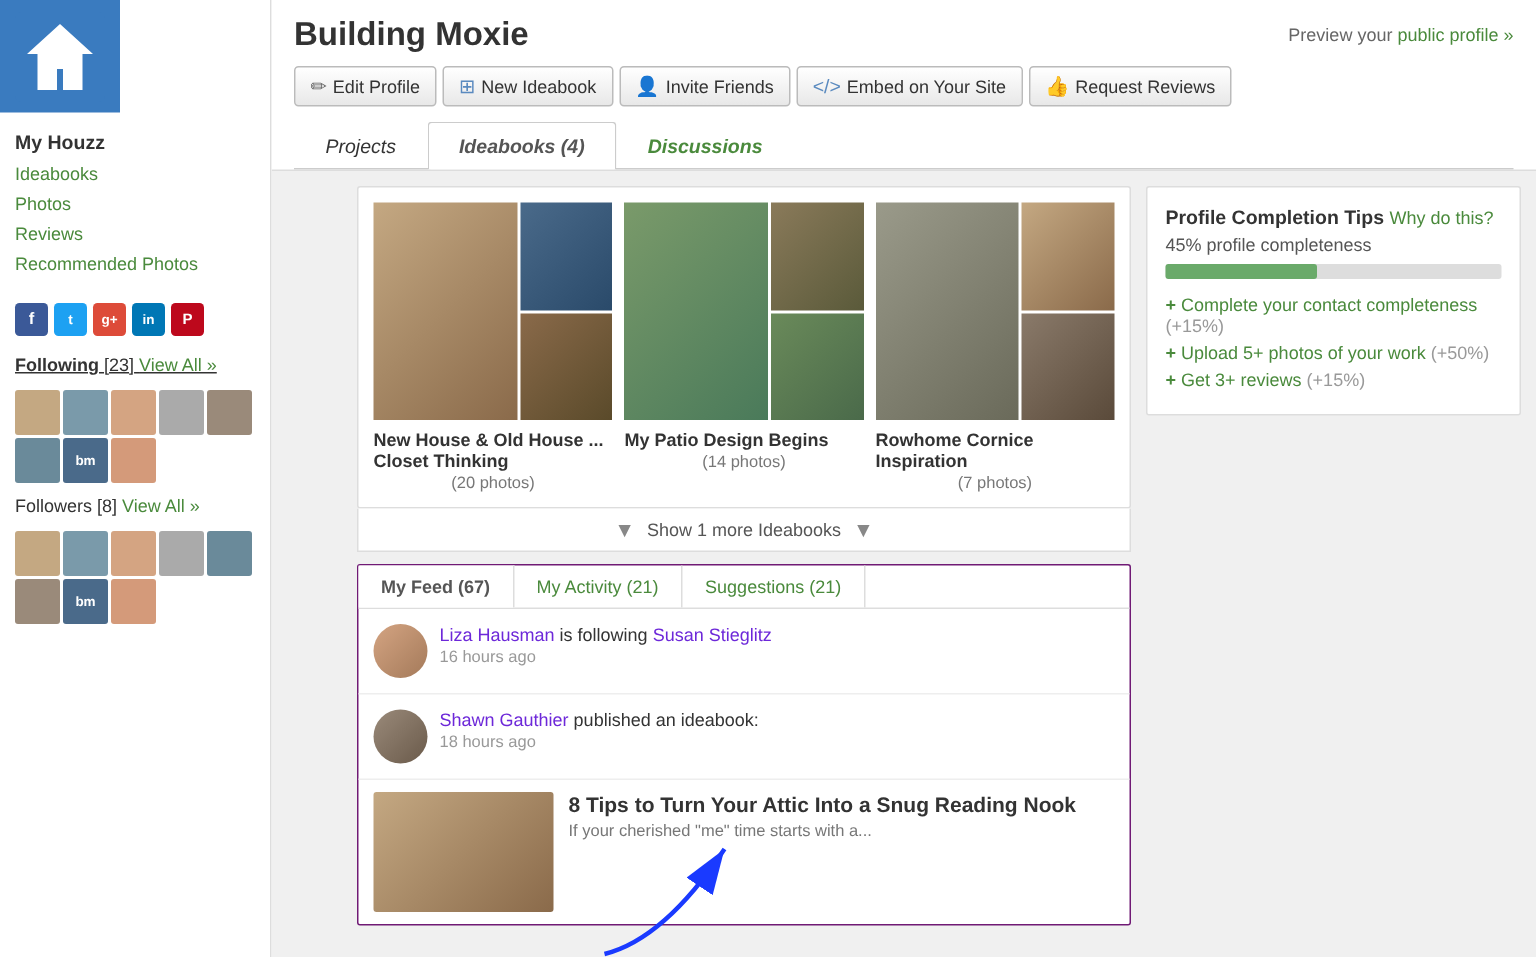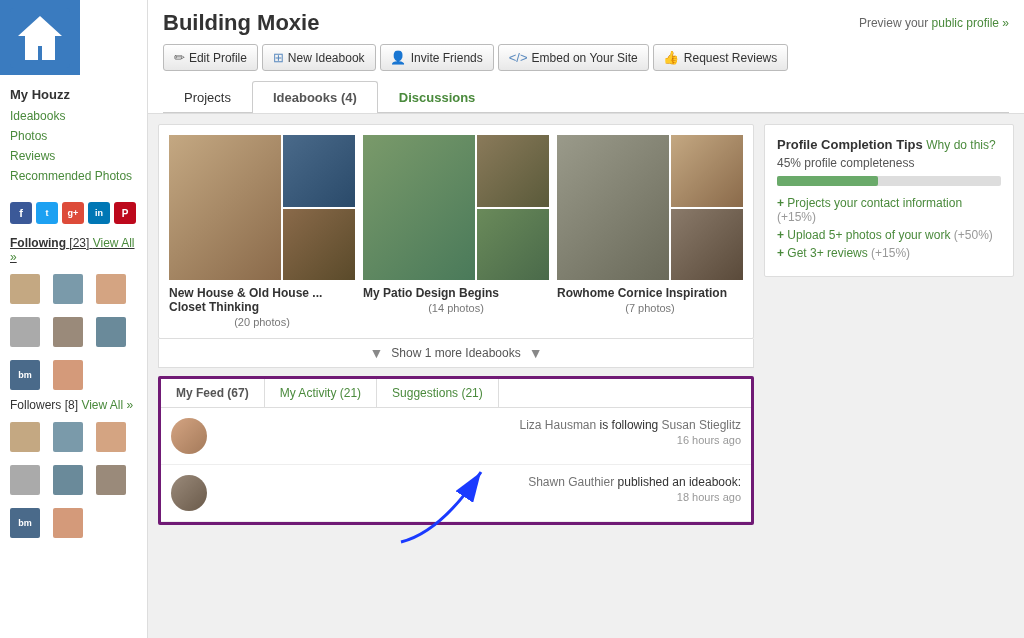--- a/index.html
+++ b/index.html
@@ -2,38 +2,38 @@
 <html><head>
   <meta charset="utf-8">
   <style>
     * { box-sizing: border-box; margin: 0; padding: 0; }
     body { font-family: Arial, sans-serif; font-size: 12px; background: #f0f0f0; color: #333; }
 
     
     .page-wrapper { display: flex; width: 1024px; min-height: 638px; }
     
     
-    .sidebar { width: 148px; background: #fff; border-right: 1px solid #ddd; padding: 0; flex-shrink: 0; }
+    .sidebar { width: 181px; background: #fff; border-right: 1px solid #ddd; padding: 0; flex-shrink: 0; }
     .sidebar-logo { background: #3a7bbf; width: 80px; height: 75px; display: flex; align-items: center; justify-content: center; }
     .sidebar-logo svg { width: 60px; height: 60px; }
     .sidebar-nav { padding: 8px 0; }
     .sidebar-nav-item { padding: 4px 10px; font-size: 13px; font-weight: bold; color: #333; cursor: pointer; }
     .sidebar-nav-item.active { color: #333; font-weight: bold; }
     .sidebar-sub-item { padding: 3px 10px 3px 10px; font-size: 12px; color: #4a8a3c; cursor: pointer; }
     .sidebar-social { display: flex; gap: 4px; padding: 8px 10px; }
     .social-icon { width: 22px; height: 22px; border-radius: 3px; display: flex; align-items: center; justify-content: center; color: #fff; font-size: 11px; font-weight: bold; cursor: pointer; }
     .social-fb { background: #3b5998; }
     .social-tw { background: #1da1f2; }
     .social-gp { background: #dd4b39; }
     .social-li { background: #0077b5; }
     .social-pi { background: #bd081c; }
     .sidebar-following { padding: 4px 10px; font-size: 12px; text-decoration: underline; }
     .sidebar-following a { color: #4a8a3c; text-decoration: none; }
     .following-label { font-weight: bold; color: #333; }
-    .follower-grid { display: flex; flex-wrap: wrap; gap: 13px; padding: 6px 10px; }
+    .follower-grid { display: flex; flex-wrap: wrap; gap: 2px; padding: 6px 10px; }
     .follower-avatar { width: 30px; height: 30px; border-radius: 2px; background: #ccc; overflow: hidden; display: flex; align-items: center; justify-content: center; font-size: 10px; color: #999; }
     .followers-label { padding: 2px 10px 4px; font-size: 12px; }
     .followers-label a { color: #4a8a3c; text-decoration: none; }
     .followers-label .fl { font-weight: normal; color: #333; }
 
     
     .main-content { flex: 1; background: #f0f0f0; overflow: hidden; }
     
     
     .main-header { background: #fff; padding: 10px 15px 0 15px; border-bottom: 1px solid #ddd; }
@@ -46,21 +46,21 @@
     .toolbar-btn { display: flex; align-items: center; gap: 4px; padding: 5px 10px; border: 1px solid #bbb; border-radius: 3px; background: linear-gradient(to bottom, #fff, #e8e8e8); font-size: 12px; cursor: pointer; color: #333; text-decoration: none; }
     .toolbar-btn .btn-icon { font-size: 13px; }
     .btn-icon-pencil { color: #666; }
     .btn-icon-book { color: #5a8abf; }
     .btn-icon-friends { color: #5a8abf; }
     .btn-icon-embed { color: #5a8abf; }
     .btn-icon-reviews { color: #6aaa6a; }
 
     
     .tabs-bar { display: flex; background: #fff; border-bottom: 1px solid #ccc; margin-top: 10px; }
-    .tab { padding: 8px 20px; font-size: 13px; cursor: pointer; border: 1px solid transparent; border-bottom: none; margin-bottom: -1px; }
+    .tab { padding: 8px 20px; font-size: 13px; cursor: pointer; border: 1px solid transparent; border-bottom: none; margin-bottom: -1px; font-style: italic; }
     .tab.active { background: #fff; border-color: #ccc; border-bottom-color: #fff; font-weight: bold; color: #555; border-radius: 3px 3px 0 0; }
     .tab.green { color: #4a8a3c; font-weight: bold; }
     .side-panel { width: 250px; flex-shrink: 0; }
 
     
     .ideabooks-grid { display: flex; gap: 8px; background: #fff; padding: 10px; border: 1px solid #ddd; border-radius: 2px; }
     .ideabook-card { flex: 1; cursor: pointer; }
     .ideabook-images { width: 100%; height: 145px; position: relative; display: flex; gap: 2px; margin-bottom: 6px; }
     .ib-main { flex: 0 0 60%; height: 100%; background: #8a7a5a; overflow: hidden; }
     .ib-thumbs { flex: 1; display: flex; flex-direction: column; gap: 2px; }
@@ -79,32 +79,32 @@
     
     .ideabook-title { font-size: 12px; font-weight: bold; color: #333; margin-bottom: 2px; }
     .ideabook-count { font-size: 11px; color: #777; text-align: center; }
 
     
     .show-more-bar { background: #fff; border: 1px solid #ddd; border-top: none; padding: 6px; display: flex; align-items: center; justify-content: center; gap: 8px; margin-top: 0; cursor: pointer; margin-bottom: 8px; }
     .show-more-bar .arrow { color: #888; font-size: 14px; }
     .show-more-bar .text { font-size: 12px; color: #555; }
 
     
-    .feed-section { background: #fff; border: 3px solid #701a75; border-radius: 2px; text-align: right; }
+    .feed-section { background: #fff; border: 1px solid #701a75; border-radius: 2px; }
     .feed-tabs { display: flex; border-bottom: 1px solid #ddd; }
     .feed-tab { padding: 7px 15px; font-size: 12px; cursor: pointer; border-right: 1px solid #ddd; }
     .feed-tab.active { background: #fff; font-weight: bold; color: #555; }
     .feed-tab.green { color: #4a8a3c; }
     .feed-content { padding: 0; }
     .feed-item { display: flex; gap: 8px; padding: 10px; border-bottom: 1px solid #eee; align-items: flex-start; }
     .feed-avatar { width: 36px; height: 36px; border-radius: 50%; background: #bbb; flex-shrink: 0; overflow: hidden; }
     .feed-avatar.liza { background: linear-gradient(135deg, #d4a482, #a47a5a); }
     .feed-avatar.shawn { background: linear-gradient(135deg, #9a8a7a, #6a5a4a); }
     .feed-text { flex: 1; }
-    .feed-text a { color: #737373; text-decoration: none; }
+    .feed-text a { color: #6d28d9; text-decoration: none; }
     .feed-time { font-size: 11px; color: #999; margin-top: 2px; }
 
     .feed-article { display: flex; gap: 10px; padding: 8px 10px; }
     .feed-article-image { width: 120px; height: 80px; flex-shrink: 0; background: linear-gradient(135deg, #c4a882, #8a6a4a); border-radius: 2px; }
     .feed-article-text { flex: 1; }
     .feed-article-title { font-size: 14px; font-weight: bold; color: #333; margin-bottom: 4px; }
     .feed-article-excerpt { font-size: 11px; color: #777; }
 
     
     .profile-tips { background: #fff; border: 1px solid #ddd; border-radius: 2px; padding: 12px; }
@@ -219,21 +219,21 @@
 
       <div class="tabs-bar">
         <div class="tab">Projects</div>
         <div class="tab active">Ideabooks (4)</div>
         <div class="tab green">Discussions</div>
       </div>
     </div>
 
     <div style="padding: 10px; display: flex; gap: 10px;">
 
-      <div style="flex:1; min-width:0;">
+      <div style="flex:1; min-width:0;margin-left:47px;">
 
         <div class="ideabooks-grid">
 
           <div class="ideabook-card">
             <div class="ideabook-images">
               <div class="ib-main ib1-main"></div>
               <div class="ib-thumbs">
                 <div class="ib-thumb ib1-t1"></div>
                 <div class="ib-thumb ib1-t2"></div>
               </div>
@@ -307,20 +307,27 @@
               <div class="feed-avatar shawn"></div>
               <div class="feed-text">
                 <div>
                   <a href="#">Shawn Gauthier</a>
                   <span> published an ideabook:</span>
                 </div>
                 <div class="feed-time">18 hours ago</div>
               </div>
             </div>
 
+            <div class="feed-article">
+              <div class="feed-article-image"></div>
+              <div class="feed-article-text">
+                <div class="feed-article-title">8 Tips to Turn Your Attic Into a Snug Reading Nook</div>
+                <div class="feed-article-excerpt">If your cherished "me" time starts with a...</div>
+              </div>
+            </div>
           </div>
 
           <svg style="position:absolute; bottom:-30px; right:250px; z-index:5; pointer-events:none;" width="120" height="100" viewBox="0 0 120 100">
             <defs>
               <marker id="arrowhead" markerWidth="10" markerHeight="7" refX="10" refY="3.5" orient="auto">
                 <polygon points="0 0, 10 3.5, 0 7" fill="#1a3aff"></polygon>
               </marker>
             </defs>
             <path d="M20,90 Q60,80 100,20" stroke="#1a3aff" stroke-width="3" fill="none" marker-end="url(#arrowhead)"></path>
           </svg>
@@ -332,21 +339,21 @@
           <div class="tips-title">
             <span>Profile Completion Tips</span>
             <a href="#"> <span>Why do this?</span></a>
           </div>
           <div class="tips-percent">45% profile completeness</div>
           <div class="progress-bar-bg">
             <div class="progress-bar-fill"></div>
           </div>
           <div class="tip-item">
             <span class="plus">+</span>
-            <a href="#" class="tip-text">Projects your contact information</a>
+            <a href="#" class="tip-text">Complete your contact completeness</a>
             <span class="tip-amount">(+15%)</span>
           </div>
           <div class="tip-item">
             <span class="plus">+</span>
             <a href="#" class="tip-text">Upload 5+ photos of your work</a>
             <span class="tip-amount">(+50%)</span>
           </div>
           <div class="tip-item">
             <span class="plus">+</span>
             <a href="#" class="tip-text">Get 3+ reviews</a>

